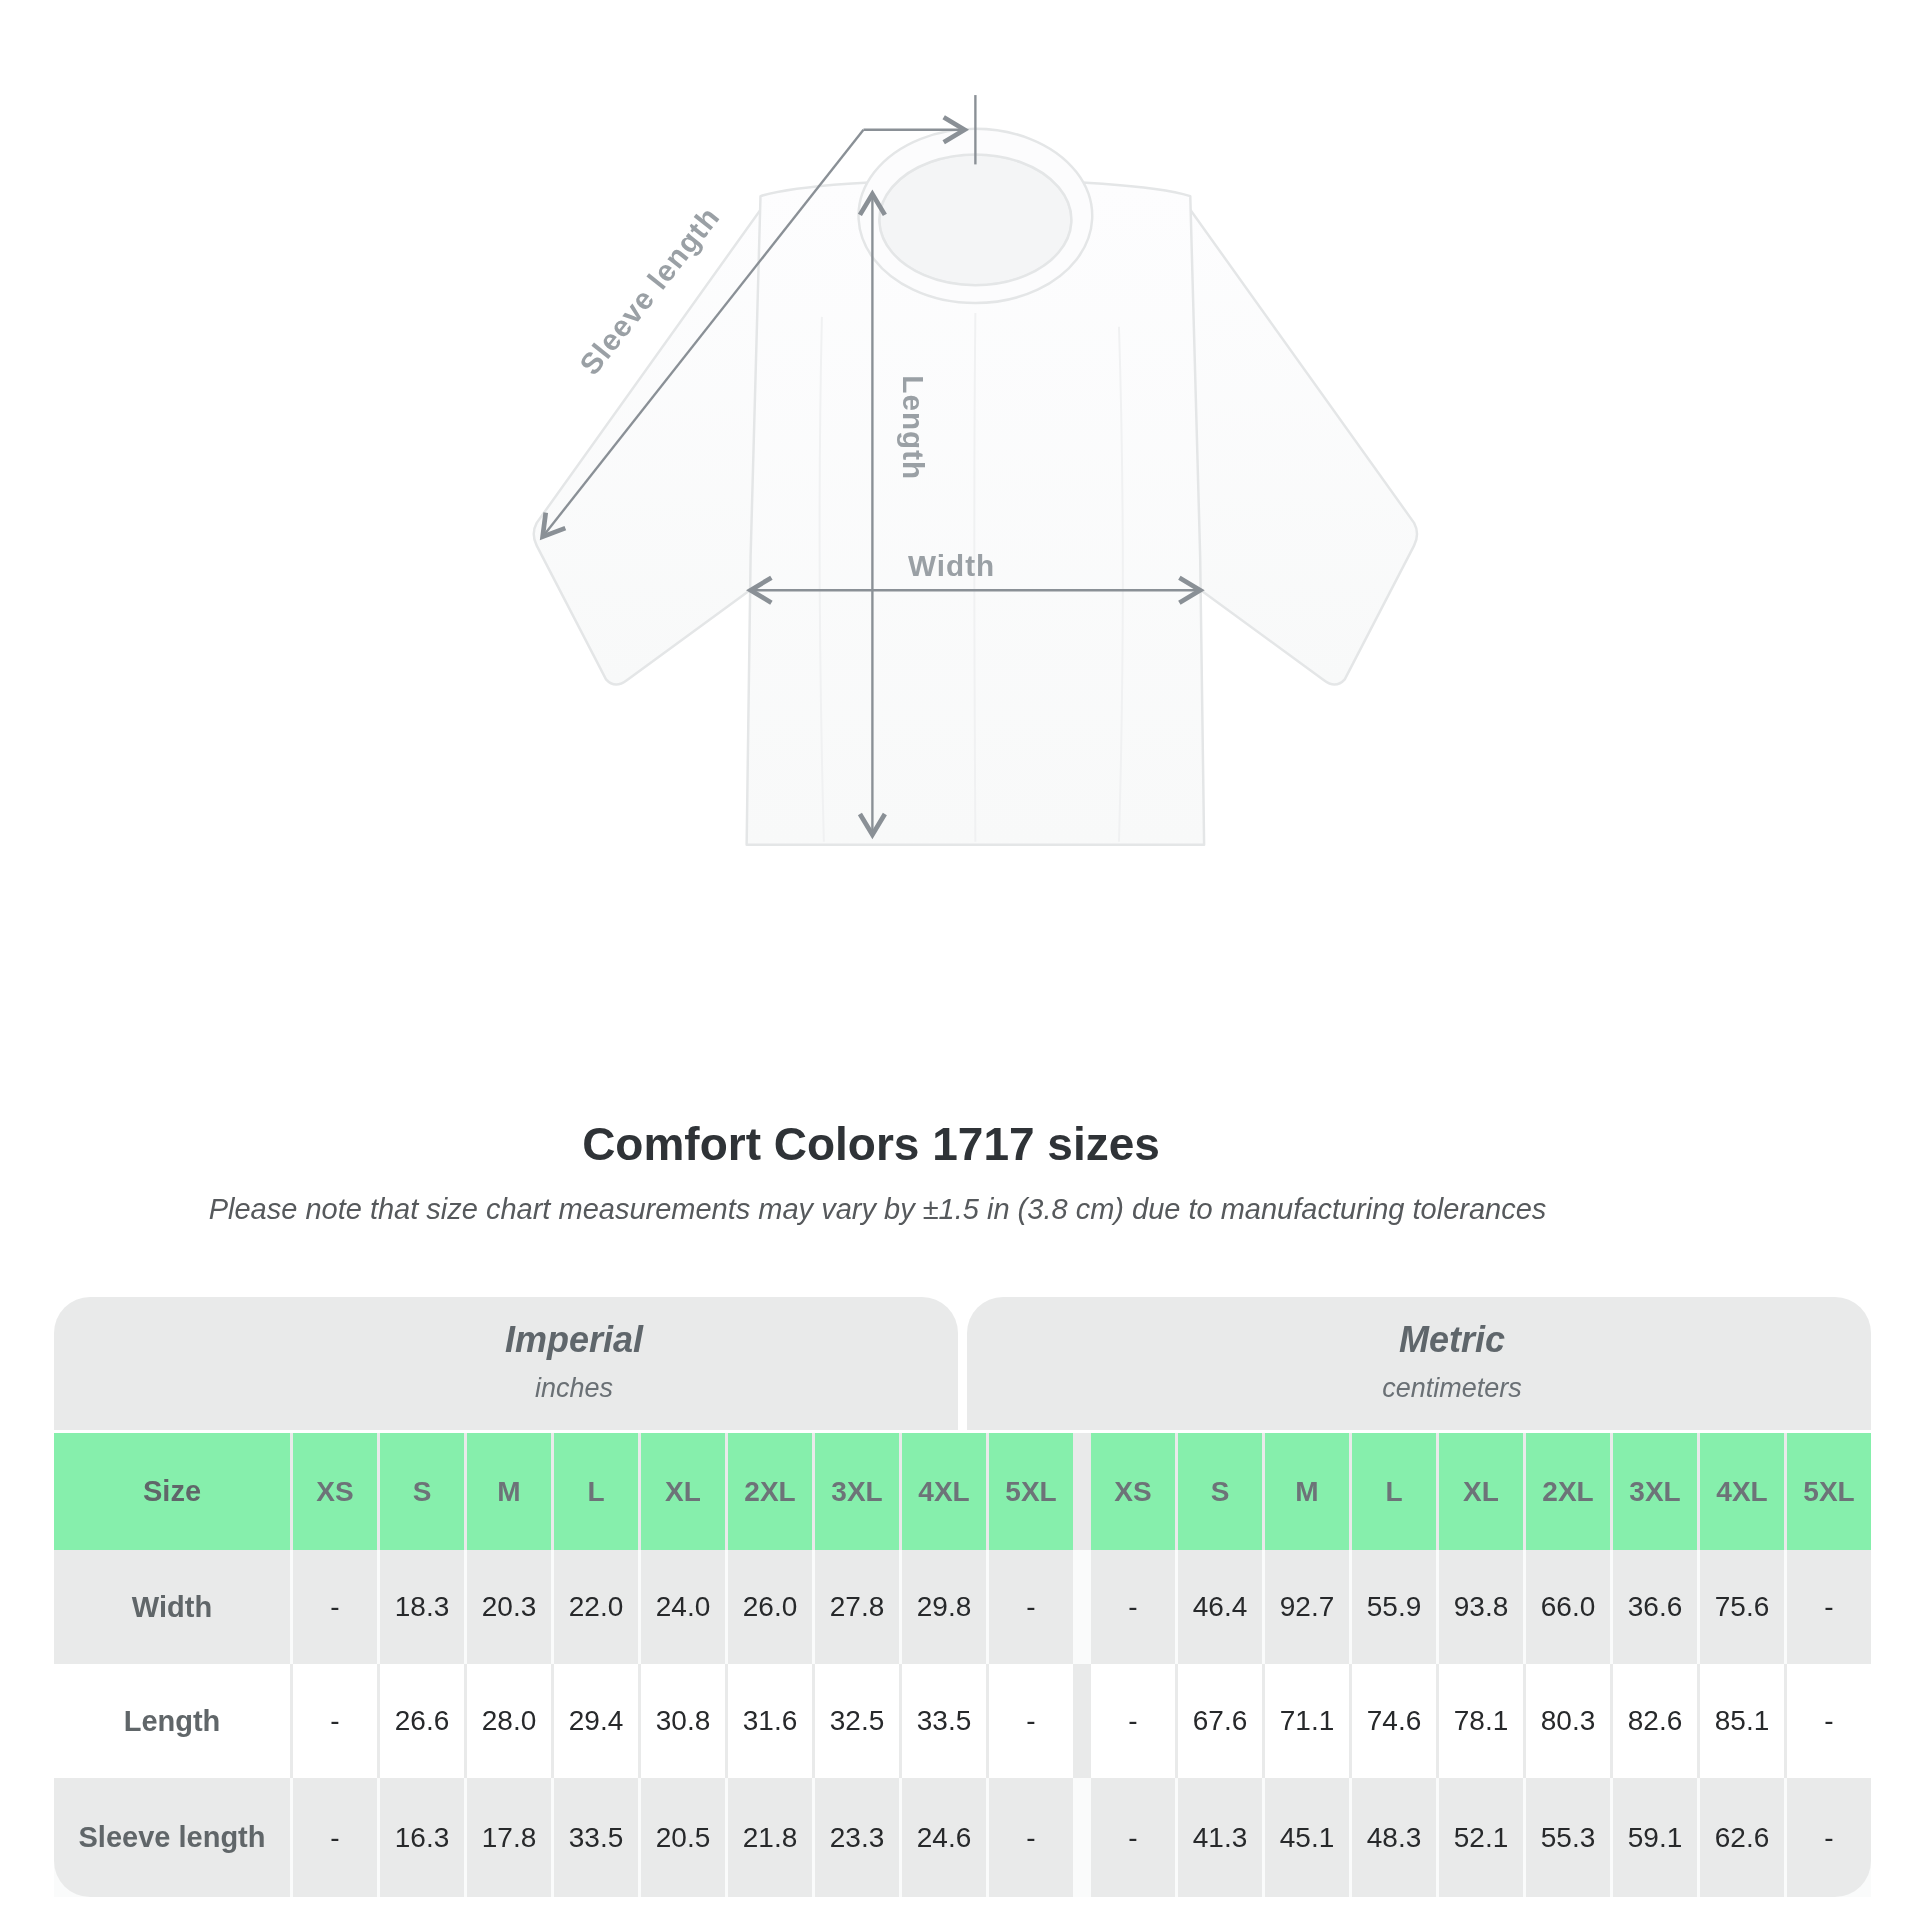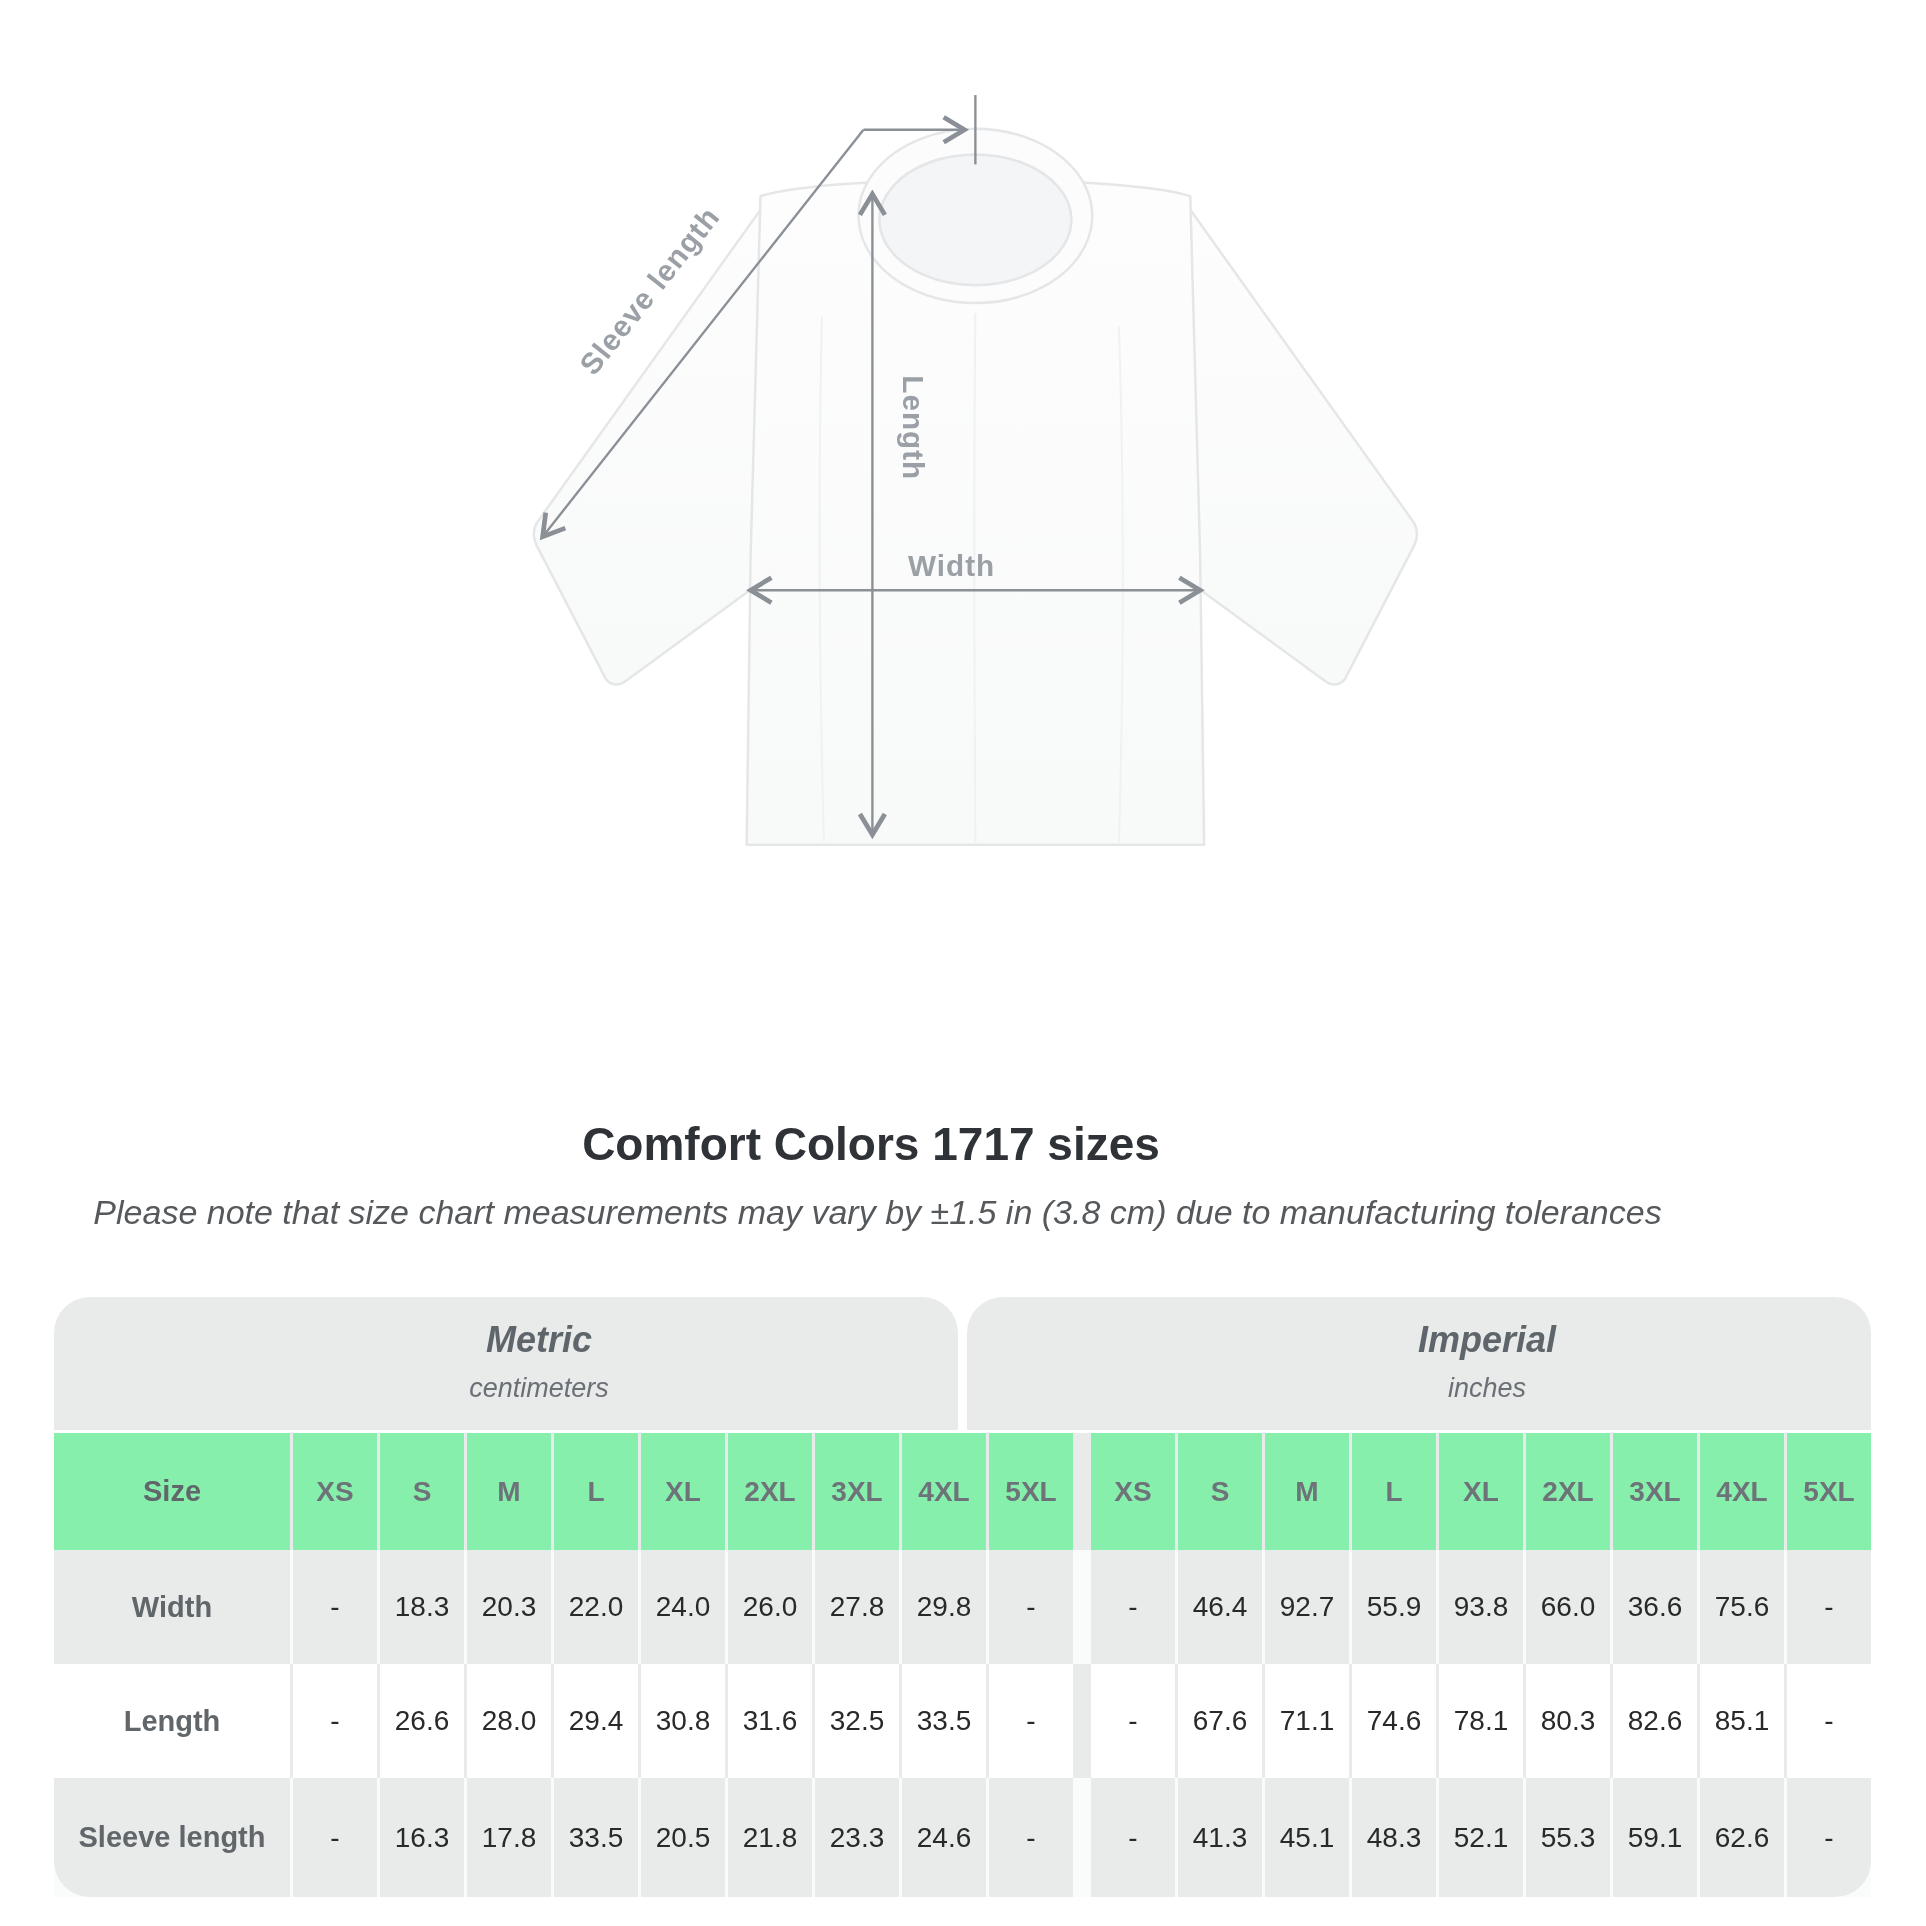--- a/index.html
+++ b/index.html
@@ -4,21 +4,21 @@
 <style>
   html,body{margin:0;padding:0;background:#ffffff;}
   .page{position:relative;width:1927px;height:1927px;background:#ffffff;overflow:hidden;
         font-family:"Liberation Sans","DejaVu Sans",sans-serif;}
   
   .diagram{position:absolute;left:0;top:0;width:1927px;height:1119px;}
   .meas-label{font-weight:bold;font-size:30px;fill:#9aa0a5;letter-spacing:1px;}
   
   .title-block{position:absolute;left:0;top:1117px;width:1742px;text-align:center;}
   .main-title{font-size:46px;font-weight:bold;color:#2f3337;margin:0;}
-  .sub-title{font-size:34px;font-style:italic;color:#56595c;margin-top:22px;padding-left:13px;}
+  .sub-title{font-size:29px;font-style:italic;color:#56595c;margin-top:22px;padding-left:13px;}
   
   .table-wrap{position:absolute;left:54px;top:1297px;width:1817px;}
   .band{display:flex;gap:9px;margin-bottom:3px;}
   .panel{flex:1;background:#e9eaea;border-radius:36px 36px 0 0;height:133px;position:relative;}
   .panel-title-wrap{position:absolute;top:22px;transform:translateX(-50%);text-align:center;width:max-content;}
   .panel-left .panel-title-wrap{left:520px;}
   .panel-right .panel-title-wrap{left:485px;}
   .panel-title{font-size:36px;font-weight:bold;font-style:italic;color:#5f666b;}
   .panel-sub{font-size:27px;font-style:italic;color:#6a7075;margin-top:12px;}
   .grid-row{display:grid;grid-template-columns:236px repeat(9,1fr) 12px repeat(9,1fr);column-gap:3px;}
@@ -86,30 +86,30 @@
   </svg>
 
   <div class="title-block">
     <div class="main-title">Comfort Colors 1717 sizes</div>
     <div class="sub-title">Please note that size chart measurements may vary by ±1.5 in (3.8 cm) due to manufacturing tolerances</div>
   </div>
 
   <div class="table-wrap">
 
     <div class="band">
+      <div class="panel panel-left">
+        <div class="panel-title-wrap">
+          <div class="panel-title">Imperial</div>
+          <div class="panel-sub">inches</div>
+        </div>
+      </div>
       <div class="panel panel-right">
         <div class="panel-title-wrap">
           <div class="panel-title">Metric</div>
           <div class="panel-sub">centimeters</div>
-        </div>
-      </div>
-      <div class="panel panel-left">
-        <div class="panel-title-wrap">
-          <div class="panel-title">Imperial</div>
-          <div class="panel-sub">inches</div>
         </div>
       </div>
     </div>
 
     <div class="grid-row row-header" id="header-row">
         <div class="cell rowlabel">Size</div>
         <div class="cell ">XS</div>
         <div class="cell ">S</div>
         <div class="cell ">M</div>
         <div class="cell ">L</div>

